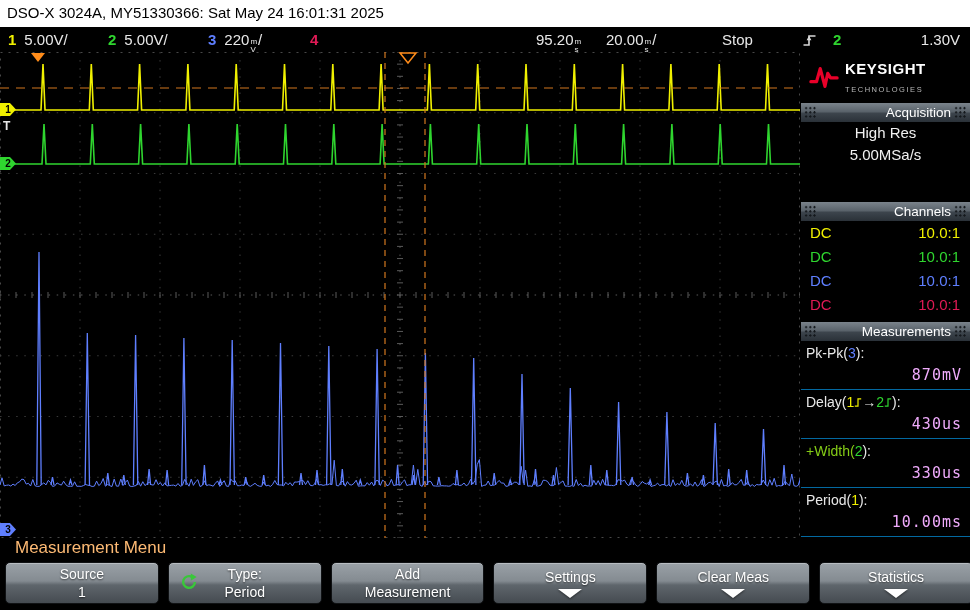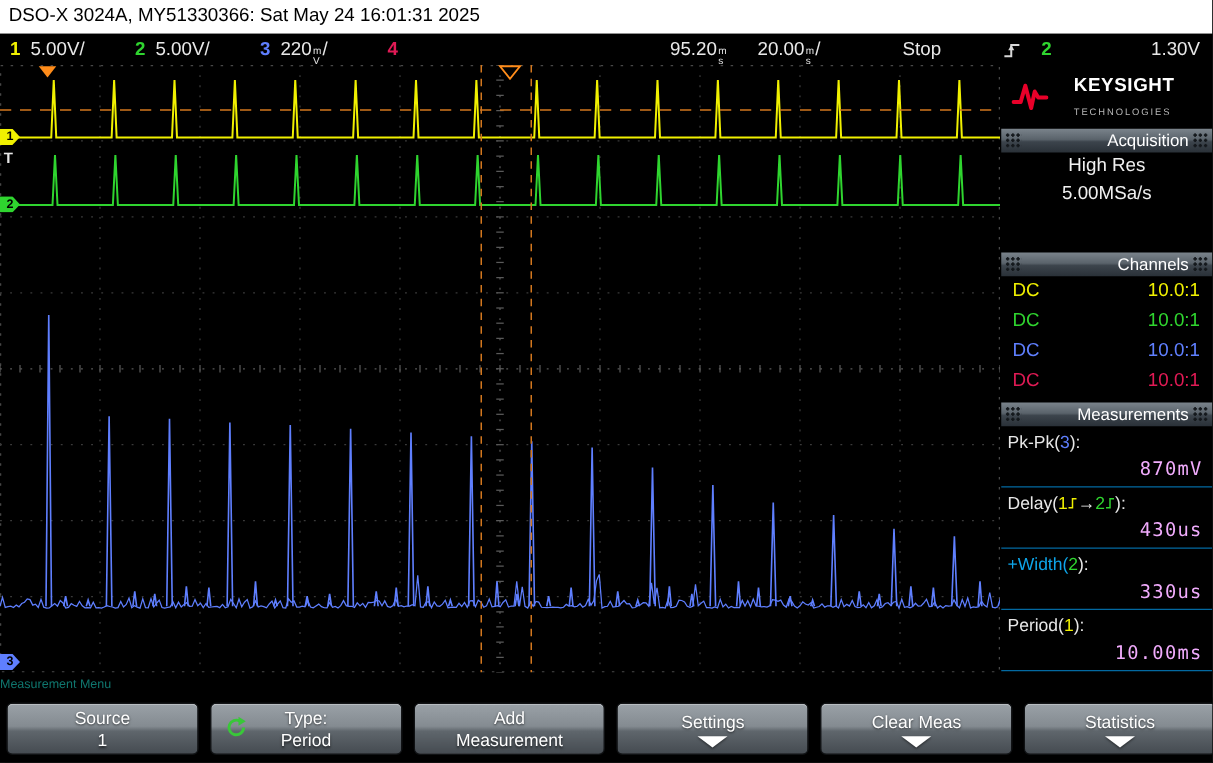--- a/index.html
+++ b/index.html
@@ -19,38 +19,38 @@
 
   
   .scope{position:absolute;top:52px;left:0;width:800px;height:486px;background:#000}
   #scope-svg{position:absolute;left:0;top:0;width:100%;height:100%}
   .tag{position:absolute;left:0;width:16px;height:13px;color:#000;font-size:10px;font-weight:bold;text-align:center;line-height:13px;
        clip-path:polygon(0 0,62% 0,100% 50%,62% 100%,0 100%)}
   .tmark{position:absolute;left:3px;color:#e6e6e6;font-size:12px;font-weight:bold;line-height:12px}
 
   
   .sidebar{position:absolute;top:52px;left:801px;width:169px;height:486px;background:#000;color:#e8e8e8}
-  .logo{display:flex;align-items:center;gap:20px;padding:6px 4px 4px 8px;height:48px}
+  .logo{display:flex;align-items:center;gap:6px;padding:6px 4px 4px 8px;height:48px}
   .brand{font-size:15px;font-weight:bold;letter-spacing:.5px;color:#fff}
   .brandsub{font-size:7.5px;letter-spacing:1.55px;color:#b8b8b8;margin-top:8px}
   .shdr{height:19px;display:flex;align-items:center;margin-top:3px;color:#fff;font-size:13.5px;
         background:linear-gradient(180deg,#7a838b 0%,#5a636b 45%,#3c444c 55%,#2a3138 100%)}
   .shdr .htxt{flex:1;text-align:right}
   .grip{width:13px;height:13px;margin:0 3px;background-image:radial-gradient(circle,#14181c 1.1px,transparent 1.2px);background-size:4.2px 4.2px}
   .mt-lg{margin-top:36px}
   .mt-sm{margin-top:5px}
   .acqline{text-align:center;font-size:15px;line-height:22px;color:#f0f0f0}
   .chrow{display:flex;justify-content:space-between;padding:0 10px 0 9px;font-size:15px;line-height:24px}
   .mitem{height:49px;border-bottom:1px solid #0369a1;padding-top:2px}
   .mlabel{font-size:14px;padding-left:5px;line-height:21px}
   .edge-ic{display:inline-block;width:8px;height:11px;vertical-align:-1px}
   .mvalue{font-family:"DejaVu Sans Mono",monospace;font-size:15px;text-align:right;padding-right:8px;line-height:23px;letter-spacing:1px;color:#f0abfc}
 
   
-  .menubar{position:absolute;top:538px;left:0;width:100%;height:20px;color:#0f766e;font-size:10px;line-height:19px;padding-left:0}
+  .menubar{position:absolute;top:538px;left:0;width:100%;height:20px;color:#fdba74;font-size:17px;line-height:19px;padding-left:15px}
   .softkeys{position:absolute;top:558px;left:4px;width:100%;height:52px;display:flex;padding:4px 1px 6px;gap:9px;background:#000}
   .softkey{flex:1;position:relative;border-radius:5px;border:1px solid #101214;color:#fff;cursor:pointer;
            background:linear-gradient(180deg,#9aa1a7 0%,#848b91 45%,#5f666c 55%,#454b51 100%);
            box-shadow:inset 0 1px 0 rgba(255,255,255,.3);
            display:flex;flex-direction:column;align-items:center;justify-content:center;
            font-size:14px;text-shadow:0 1px 2px rgba(0,0,0,.65)}
   .skline{line-height:18px}
   .dn-arrow{width:0;height:0;border-left:12px solid transparent;border-right:12px solid transparent;border-top:9px solid #fff;margin-top:3px;filter:drop-shadow(0 1px 1px rgba(0,0,0,.5))}
   .cycle-icon{position:absolute;left:11px;top:10px;width:18px;height:18px}
   .trig-edge{display:block}
@@ -280,21 +280,21 @@
     </div>
     <div class="mitem">
       <div class="mlabel"><span style="color: rgb(232, 232, 232);">Delay(</span><span style="color: rgb(240, 240, 0);">1</span><svg viewBox="0 0 10 12" class="edge-ic">
             <path d="M1 10.5 H5 V1.5 H9" fill="none" stroke="#f0f000" stroke-width="1.5"></path>
           </svg><span style="color: rgb(232, 232, 232);">→</span><span style="color: rgb(47, 213, 47);">2</span><svg viewBox="0 0 10 12" class="edge-ic">
             <path d="M1 10.5 H5 V1.5 H9" fill="none" stroke="#2fd52f" stroke-width="1.5"></path>
           </svg><span style="color: rgb(232, 232, 232);">):</span></div>
       <div class="mvalue">430us</div>
     </div>
     <div class="mitem">
-      <div class="mlabel"><span style="color: #0ea5e9; margin-top: 14px;">+Width(</span><span style="color: rgb(47, 213, 47);">2</span><span style="color: rgb(232, 232, 232);">):</span></div>
+      <div class="mlabel"><span style="color: #84cc16; margin-top: 14px;">+Width(</span><span style="color: rgb(47, 213, 47);">2</span><span style="color: rgb(232, 232, 232);">):</span></div>
       <div class="mvalue">330us</div>
     </div>
     <div class="mitem">
       <div class="mlabel"><span style="color: rgb(232, 232, 232);">Period(</span><span style="color: rgb(240, 240, 0);">1</span><span style="color: rgb(232, 232, 232);">):</span></div>
       <div class="mvalue">10.00ms</div>
     </div>
   </aside>
 
   <div class="menubar">Measurement Menu</div>
 

